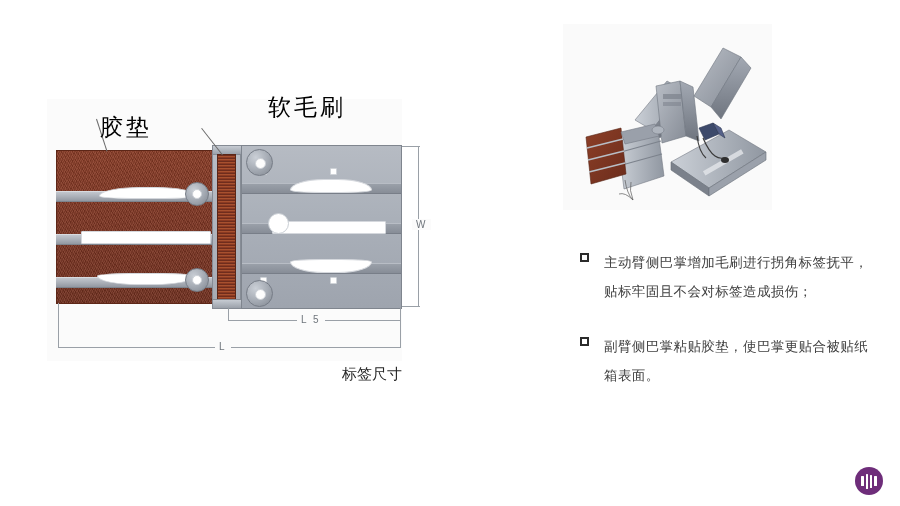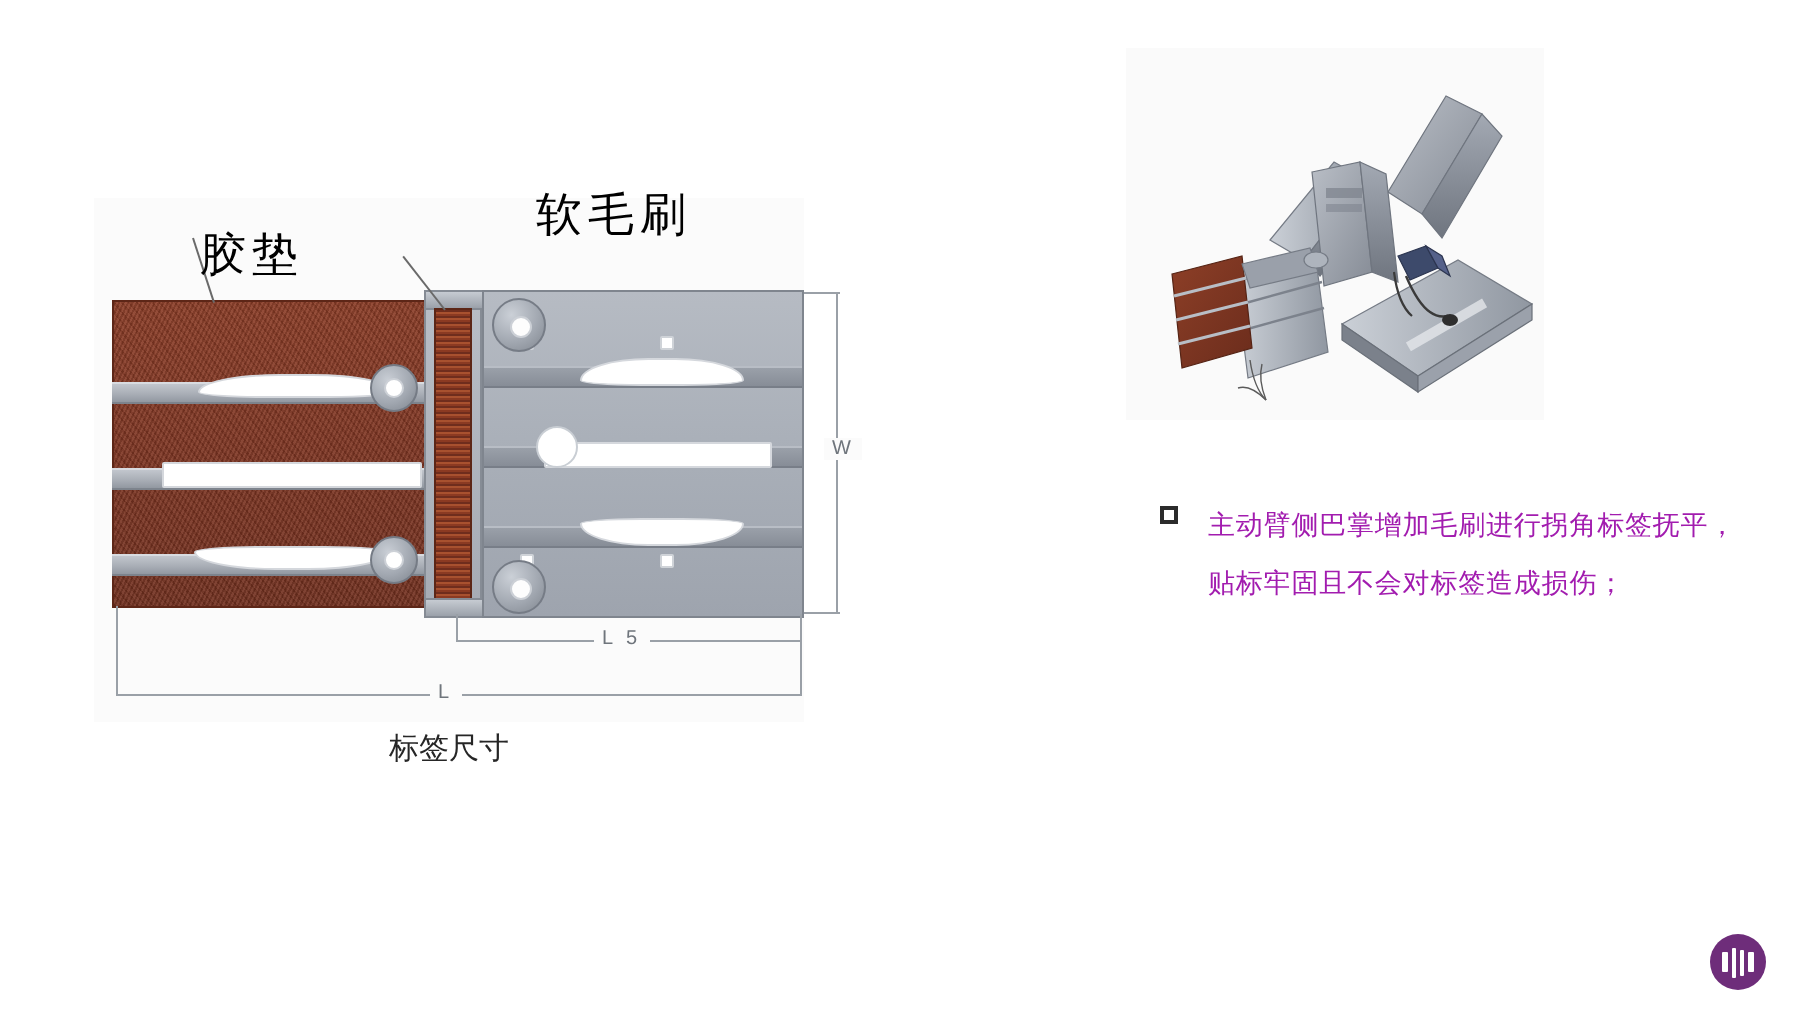--- a/index.html
+++ b/index.html
@@ -130,21 +130,21 @@
   .lead-line{position:absolute;background:#6a6a6a;}
 
   
   .dim{position:absolute;color:#6f757c;font-size:10px;letter-spacing:2px;
     background:#fbfbfb;padding:0 4px;}
   .dim-line{position:absolute;background:#9aa0a7;}
   .dim-tick{position:absolute;background:#9aa0a7;}
 
   
   .caption{
-    position:absolute;left:47px;top:365px;width:355px;text-align:center;
+    position:absolute;left:47px;top:365px;width:355px;text-align:right;
     font-size:15px;color:#262626;
   }
   .measure-row{
     position:absolute;left:40px;top:405px;width:380px;
     display:flex;justify-content:space-between;
   }
   .measure{font-size:15px;color:#1b1b1b;}
 
   
   .render-panel{
@@ -154,21 +154,21 @@
   .render-svg{position:absolute;inset:0;}
 
   
   .bullets{position:absolute;left:580px;top:248px;width:300px;}
   .bullet{position:relative;margin-bottom:26px;}
   .bullet-mark{
     position:absolute;left:0;top:5px;width:9px;height:9px;
     border:2px solid #2b2b2b;background:#ffffff;box-sizing:border-box;
   }
   .bullet-text{
-    margin-left:24px;font-size:13.5px;color:#a21caf;
+    margin-left:24px;font-size:13.5px;color:#404040;
     line-height:29px;letter-spacing:.4px;
   }
 
   
   .logo{
     position:absolute;left:855px;top:467px;width:28px;height:28px;
     border-radius:50%;background:#6E2D7A;
     display:flex;align-items:center;justify-content:center;gap:2px;
   }
   .logo-bar{width:2.4px;background:#ffffff;border-radius:.5px;}
@@ -306,20 +306,24 @@
 
       <ellipse cx="95" cy="106" rx="6" ry="4" fill="#aeb4bd" stroke="#757b85" stroke-width=".6"></ellipse>
     </svg>
   </div>
 
   <div class="bullets">
     <div class="bullet">
       <span class="bullet-mark"></span>
       <div class="bullet-text">主动臂侧巴掌增加毛刷进行拐角标签抚平，贴标牢固且不会对标签造成损伤；</div>
     </div>
+    <div class="bullet">
+      <span class="bullet-mark"></span>
+      <div class="bullet-text">副臂侧巴掌粘贴胶垫，使巴掌更贴合被贴纸箱表面。</div>
+    </div>
   </div>
 
   <div class="logo">
     <span class="logo-bar s"></span>
     <span class="logo-bar l"></span>
     <span class="logo-bar m"></span>
     <span class="logo-bar s"></span>
   </div>
 
 </div>

